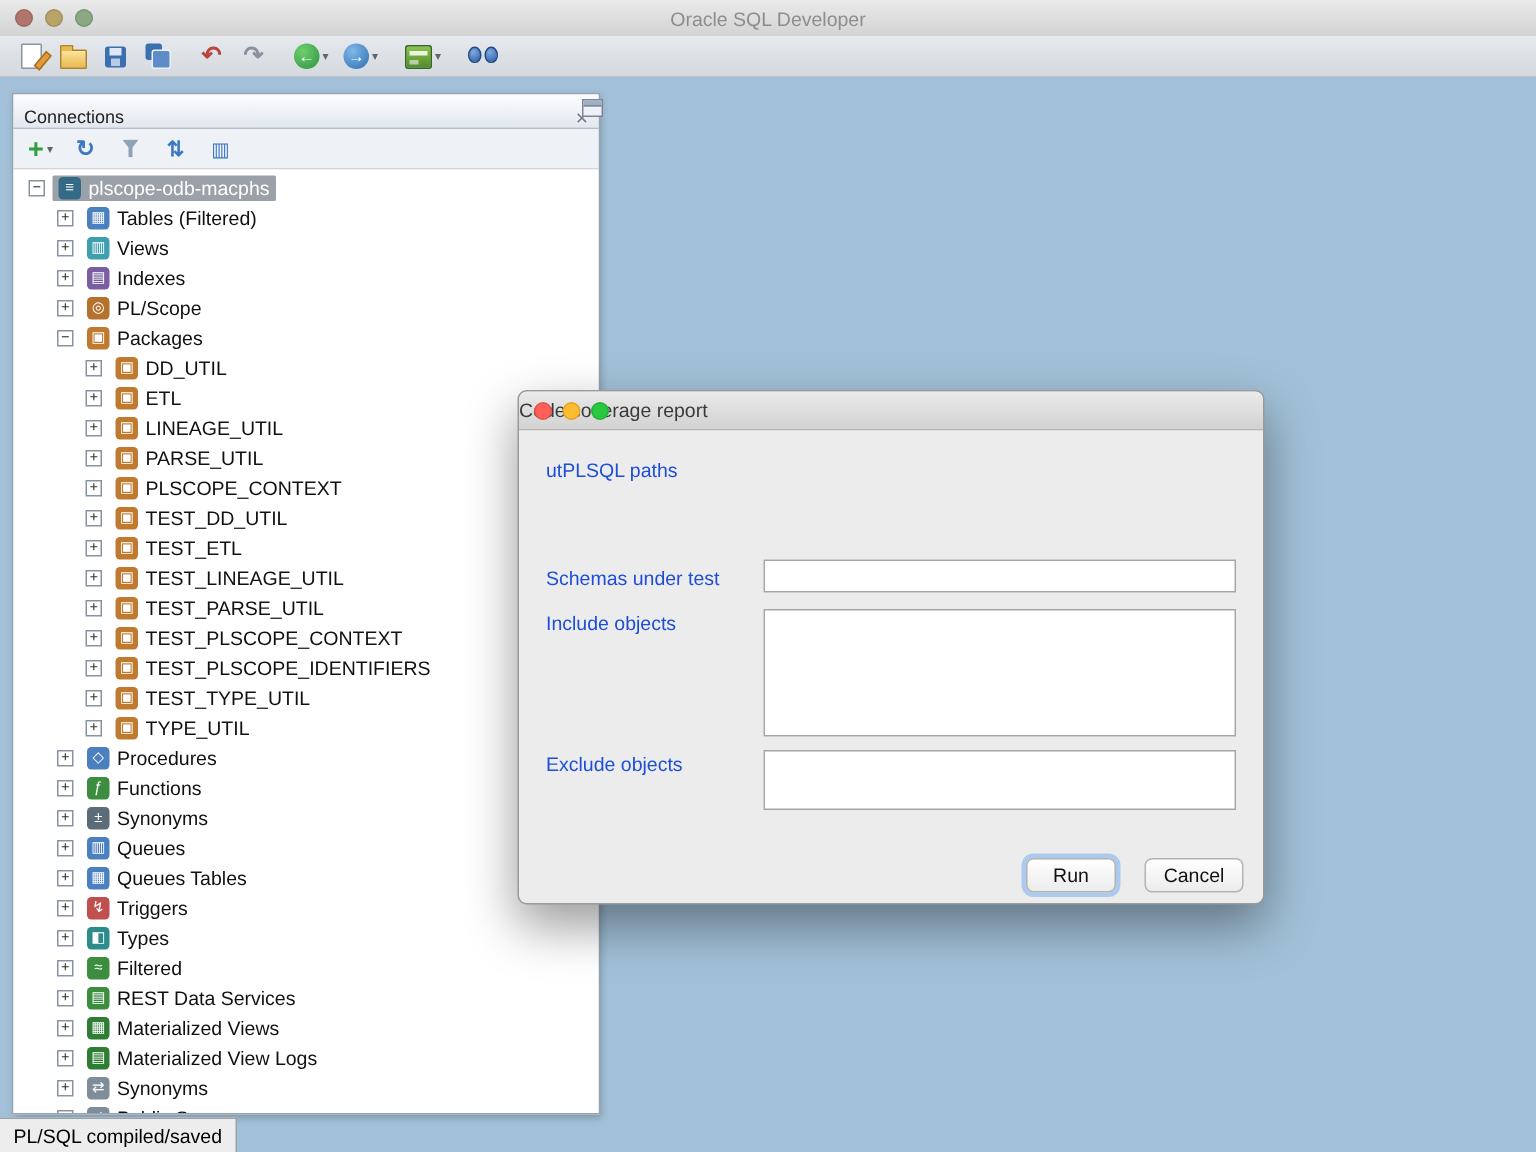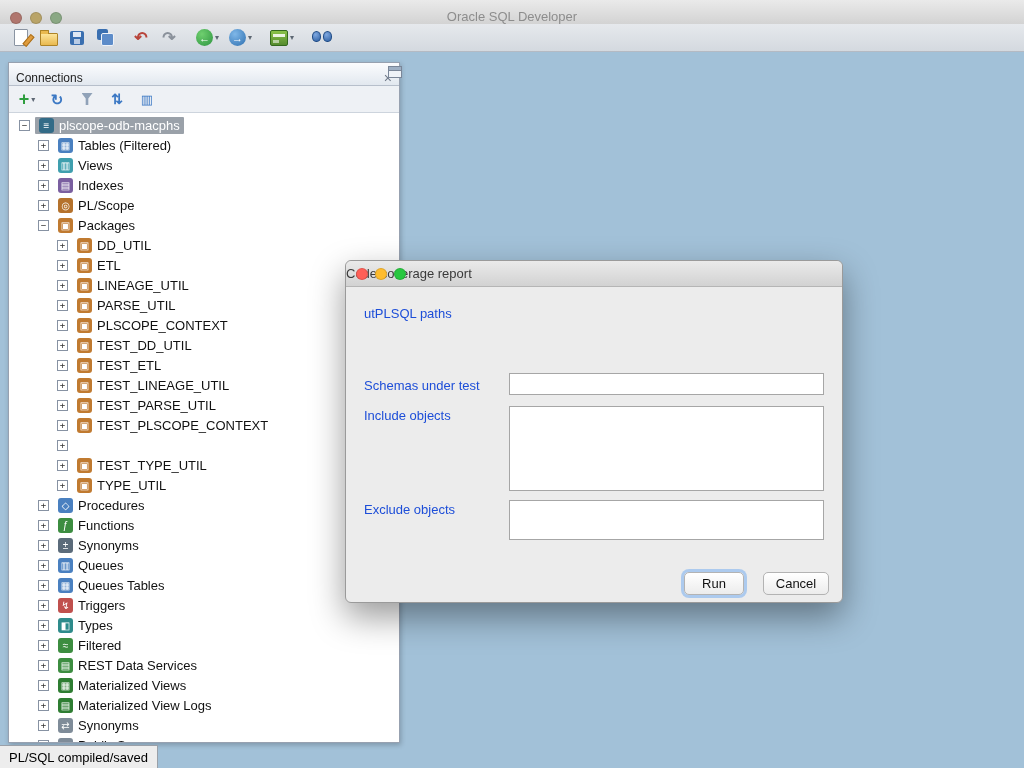--- a/index.html
+++ b/index.html
@@ -4,21 +4,21 @@
 <style>
   html,body{margin:0;padding:0;}
   body{
     width:1024px;height:768px;position:relative;overflow:hidden;
     font-family:"Liberation Sans",sans-serif;background:#a2c1d8;
   }
   
   .titlebar{
     position:absolute;top:0;left:0;right:0;height:24px;
     background:linear-gradient(#eaeaea,#d3d3d3);
-    border-bottom:1px solid #b3b3b3;display:flex;align-items:flex-end;z-index:2;
+    border-bottom:1px solid #b3b3b3;display:flex;align-items:center;z-index:2;
   }
   .lights{display:flex;gap:8px;margin-left:10px;z-index:1;}
   .light{width:12px;height:12px;border-radius:50%;border:1px solid rgba(0,0,0,.12);box-sizing:border-box;}
   .dim-red{background:#b0766e}.dim-yellow{background:#b9a468}.dim-green{background:#8aa884}
   .red{background:#ff5f57}.yellow{background:#febc2e}.green{background:#28c840}
   .titlebar-title{position:absolute;left:0;right:0;text-align:center;font-size:13px;color:#8d8d8d;}
   
   .toolbar{
     position:absolute;top:24px;left:0;right:0;height:27px;
     background:linear-gradient(#e6e9ed,#d4d9df);
@@ -324,20 +324,24 @@
       </div>
       <div class="tree-row" style="padding-left: 48px;">
         <span class="expand-box">+</span>
         <span class="row-content">
           <span class="ticon package-icon"></span>
           <span class="tree-label">TEST_PLSCOPE_CONTEXT</span>
         </span>
       </div>
       <div class="tree-row" style="padding-left: 48px;">
         <span class="expand-box">+</span>
+        <span class="row-content">
+          <span class="ticon package-icon"></span>
+          <span class="tree-label">TEST_PLSCOPE_IDENTIFIERS</span>
+        </span>
       </div>
       <div class="tree-row" style="padding-left: 48px;">
         <span class="expand-box">+</span>
         <span class="row-content">
           <span class="ticon package-icon"></span>
           <span class="tree-label">TEST_TYPE_UTIL</span>
         </span>
       </div>
       <div class="tree-row" style="padding-left: 48px;">
         <span class="expand-box">+</span>

